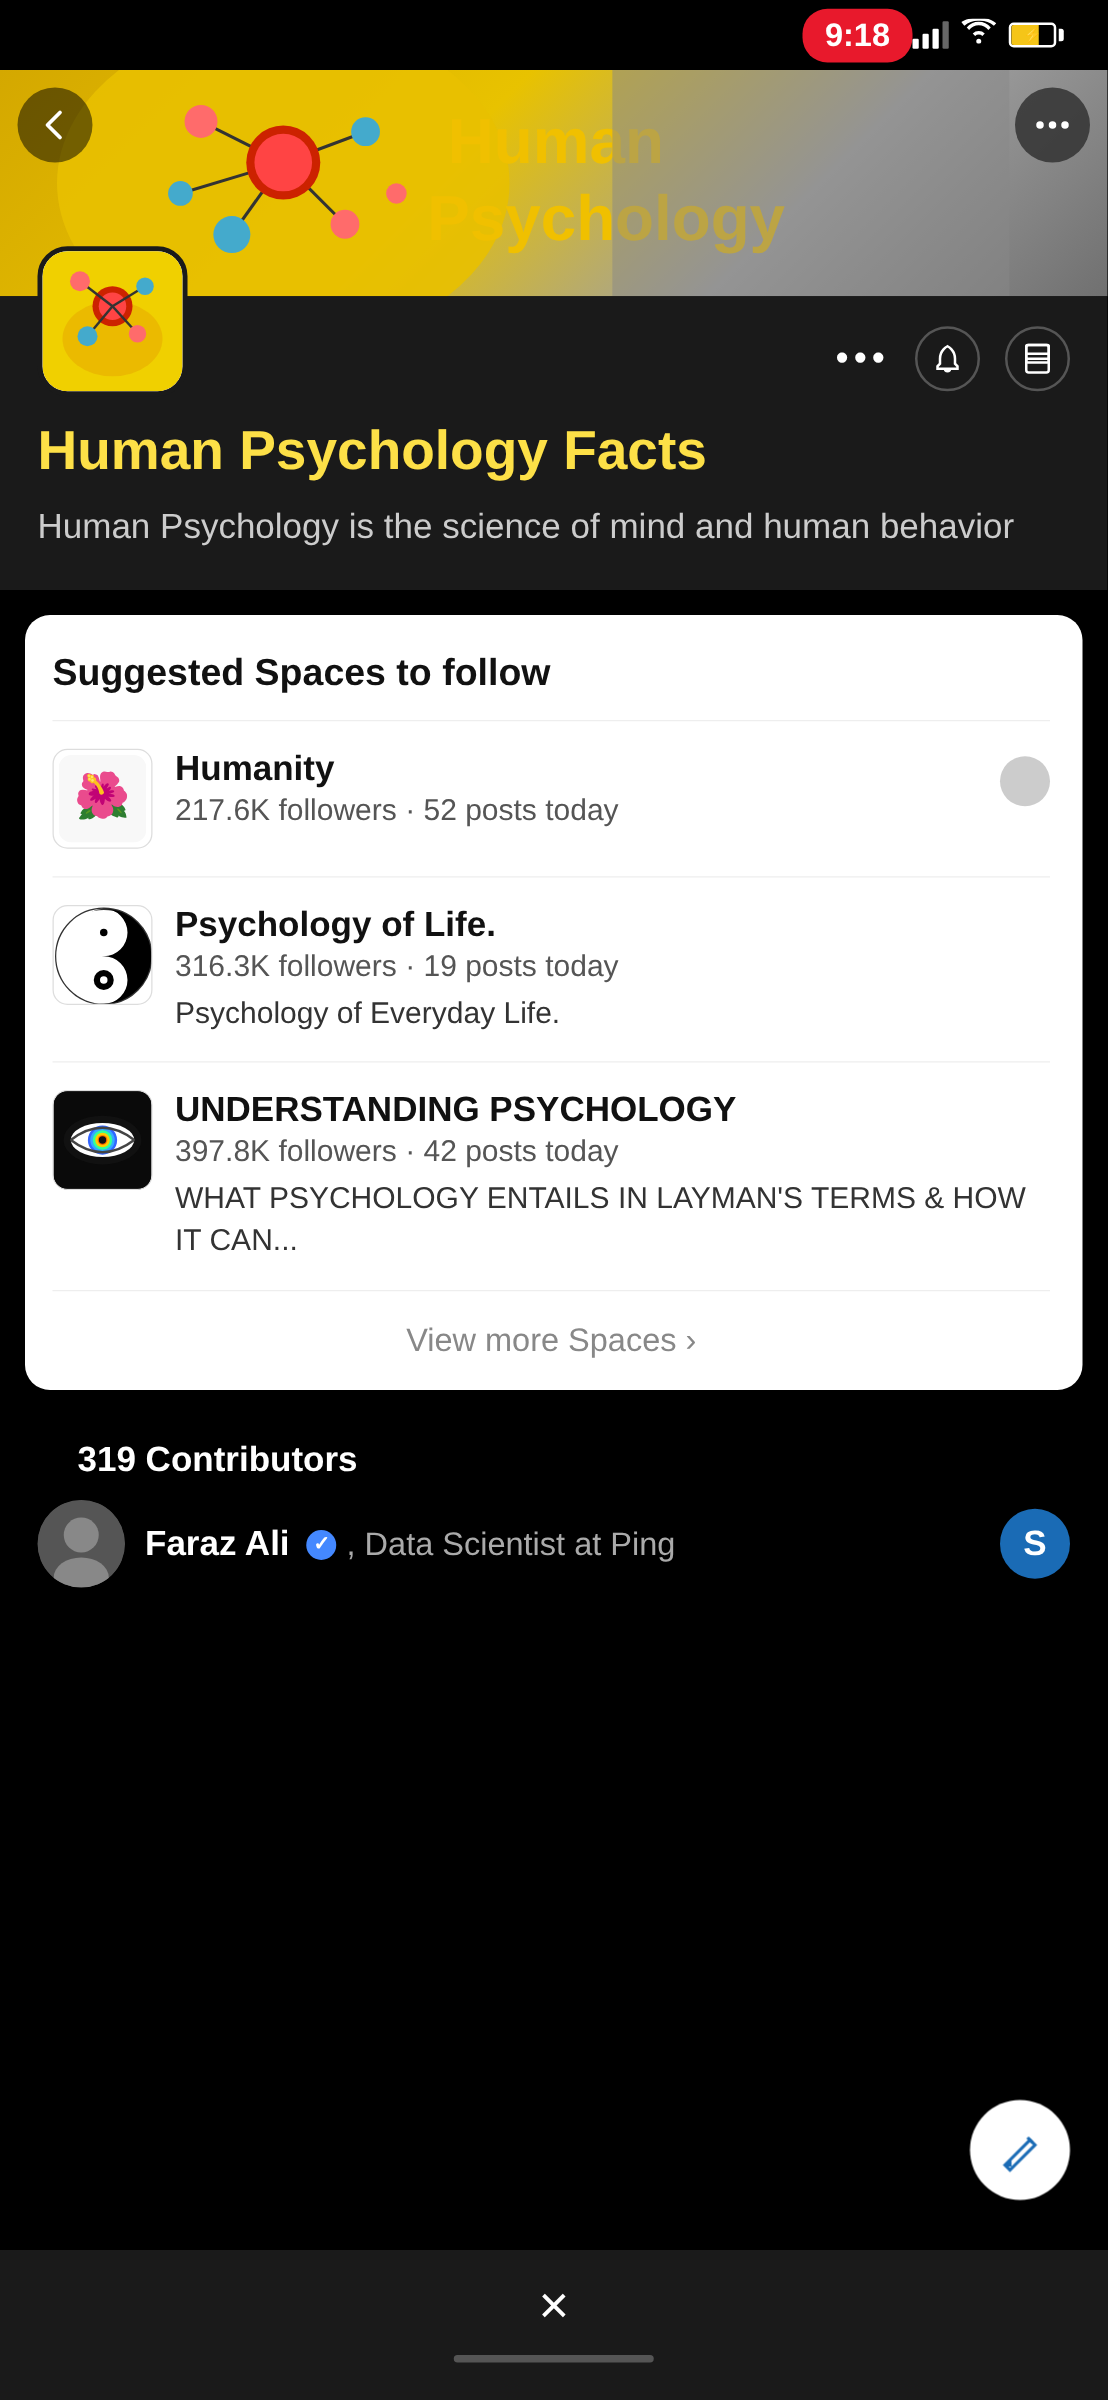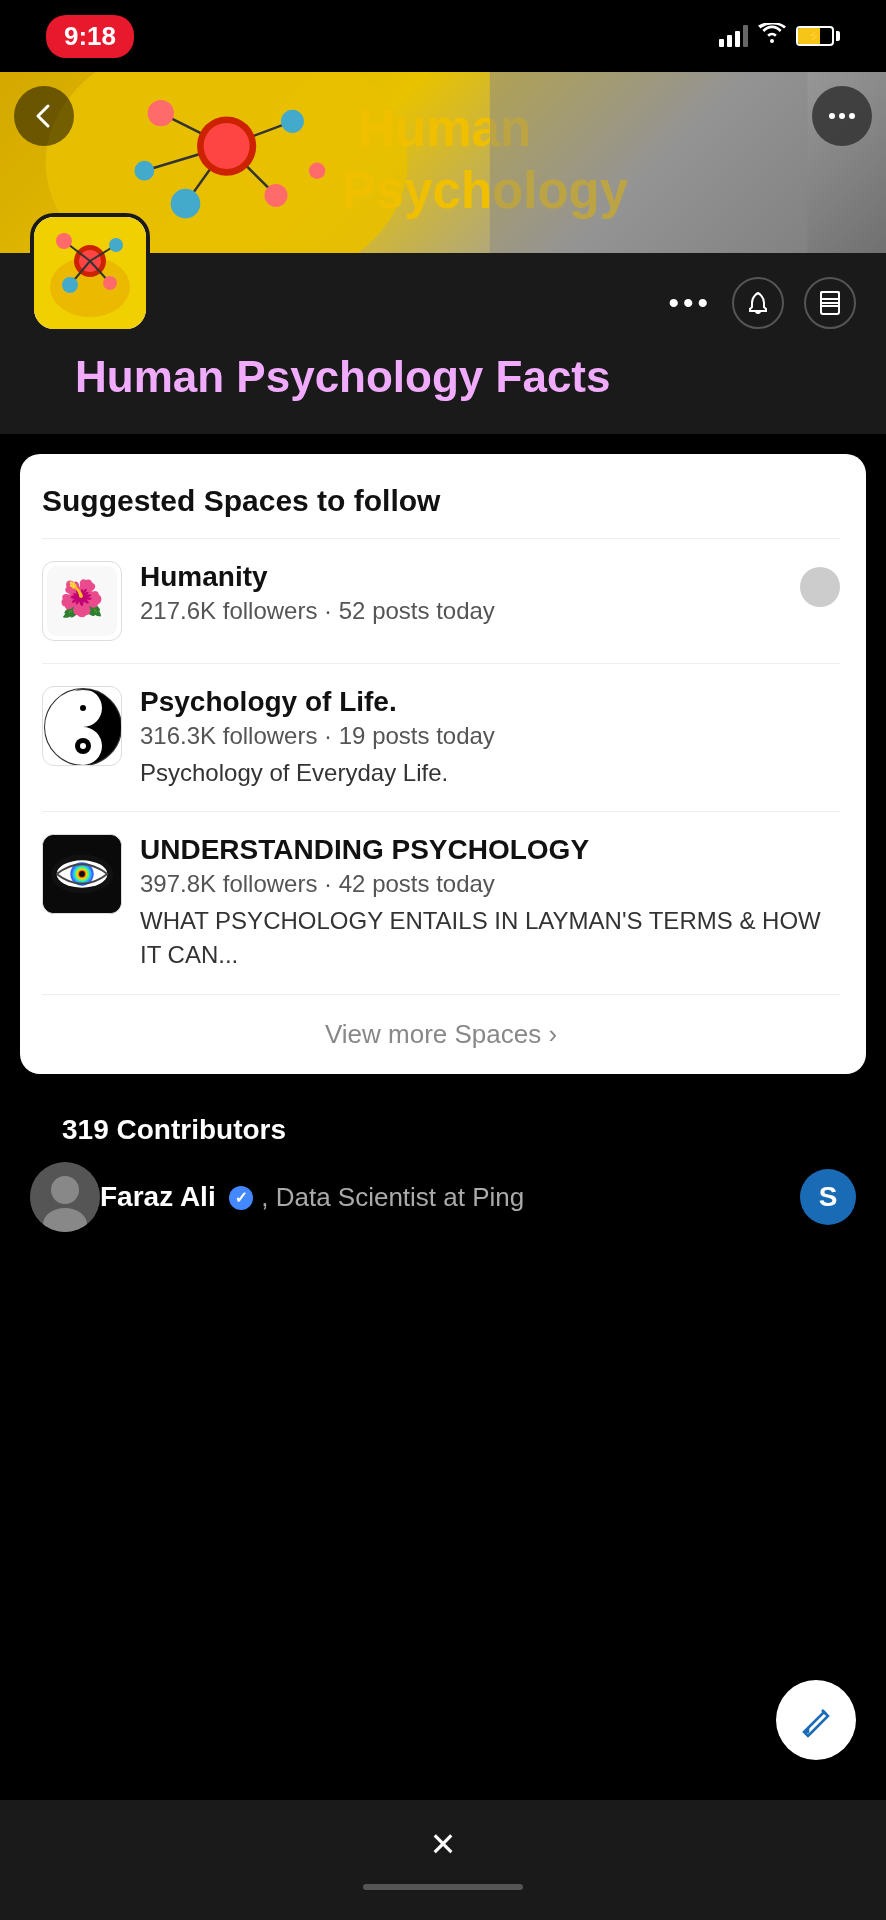--- a/index.html
+++ b/index.html
@@ -10,26 +10,26 @@
       min-height: 1920px;
       background: #000;
       font-family: -apple-system, BlinkMacSystemFont, 'Helvetica Neue', sans-serif;
       overflow-x: hidden;
       position: relative;
     }
 
     
     .status-bar {
       width: 100%;
-      height: 72px;
+      height: 56px;
       background: #000;
       display: flex;
       align-items: center;
-      justify-content: space-between;
-      padding: 0 46px;
+      justify-content: flex-end;
+      padding: 0 35px;
       position: relative;
       z-index: 10;
     }
 
     .status-time {
       background: #e8192c;
       color: #fff;
       font-size: 26px;
       font-weight: 600;
       padding: 6px 18px;
@@ -215,26 +215,25 @@
       height: 52px;
       border-radius: 50%;
       border: 2px solid #555;
       display: flex;
       align-items: center;
       justify-content: center;
       cursor: pointer;
     }
 
     .profile-name {
-      color: #f0abfc;
+      color: #fde047;
       font-size: 44px;
       font-weight: 800;
       margin-top: 18px;
       line-height: 1.2;
-      margin-left: 45px;
     }
 
     .profile-desc {
       color: #ccc;
       font-size: 28px;
       margin-top: 12px;
       line-height: 1.5;
     }
 
     
@@ -325,20 +324,21 @@
     .contributors-title {
       font-size: 28px;
       font-weight: 600;
       margin-bottom: 16px;
       margin-left: 32px;
     }
 
     .contributor-item {
       display: flex;
       align-items: center;
+      gap: 16px;
     }
 
     .contributor-avatar {
       width: 70px;
       height: 70px;
       border-radius: 50%;
       background: #444;
       overflow: hidden;
       flex-shrink: 0;
     }
@@ -552,20 +552,21 @@
           <rect x="5" y="3" width="18" height="22" rx="2" stroke="white" stroke-width="2" fill="none"></rect>
           <rect x="5" y="3" width="18" height="14" rx="1" stroke="white" stroke-width="2" fill="none"></rect>
           <line x1="5" y1="10" x2="23" y2="10" stroke="white" stroke-width="2"></line>
           <line x1="5" y1="14" x2="23" y2="14" stroke="white" stroke-width="2"></line>
         </svg>
       </div>
     </div>
   </div>
 
   <h1 class="profile-name">Human Psychology Facts</h1>
+  <p class="profile-desc">Human Psychology is the science of mind and human behavior</p>
 </div>
 
 <div class="suggested-card">
   <div class="suggested-title">Suggested Spaces to follow</div>
 
   <div class="space-item">
     <div class="space-logo humanity-logo">
       <svg width="70" height="70" viewBox="0 0 70 70">
         <rect width="70" height="70" fill="#f8f8f8" rx="10"></rect>
         <text x="35" y="45" text-anchor="middle" font-size="36">🌺</text>

